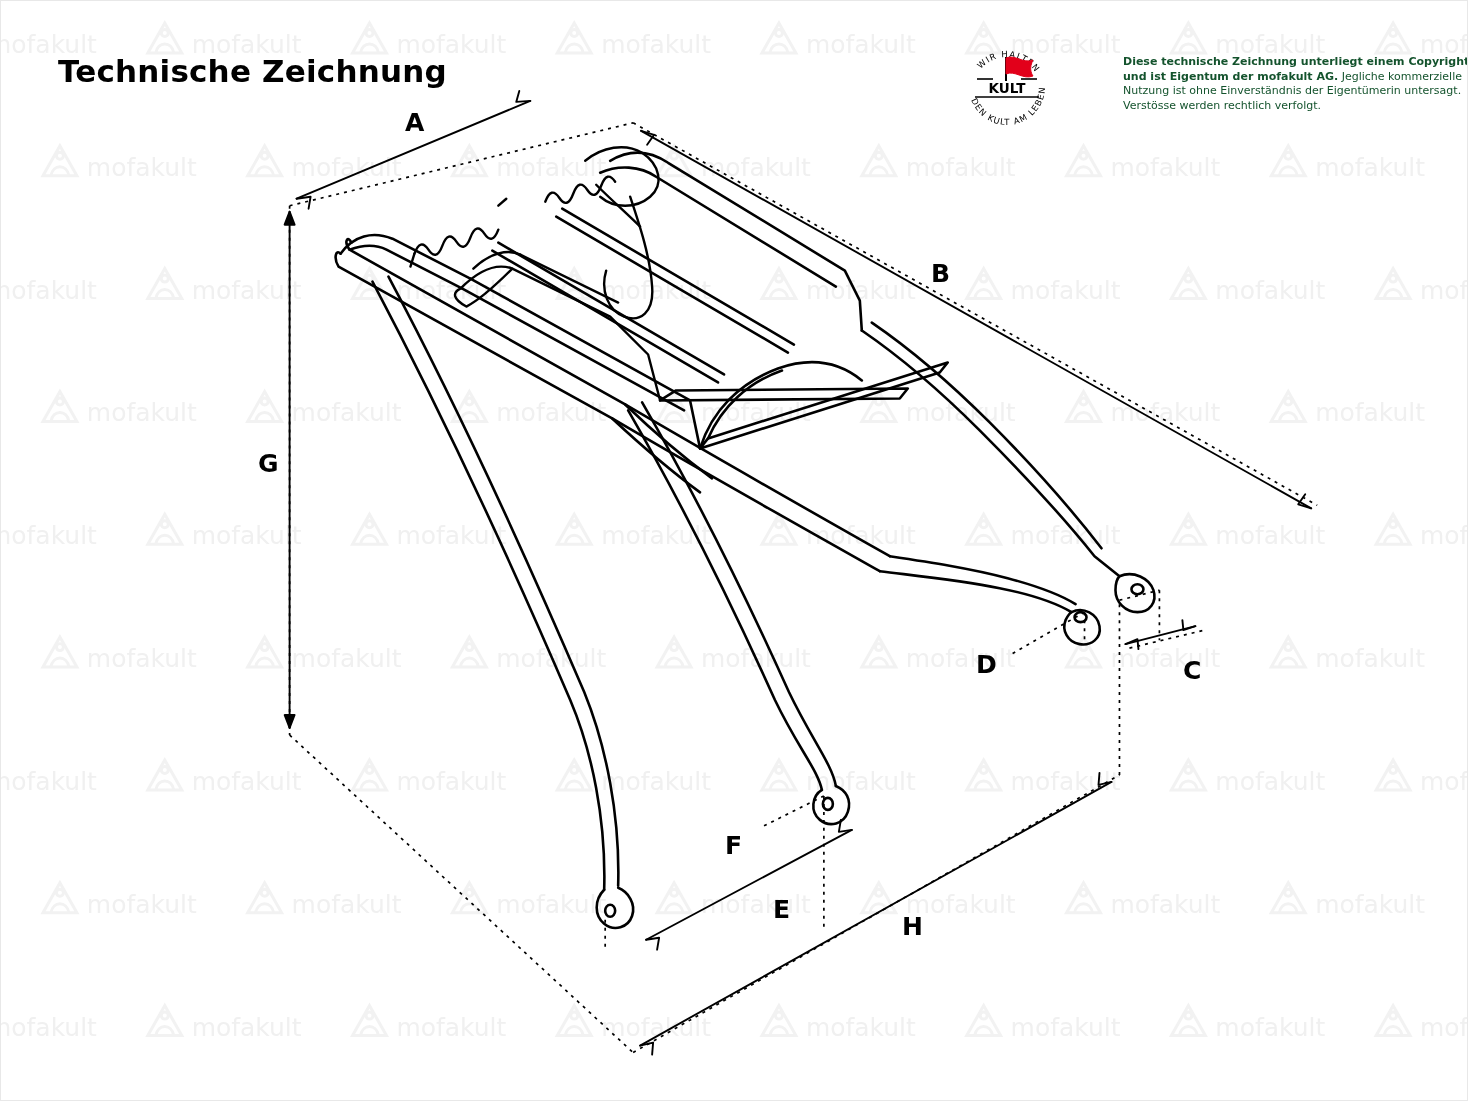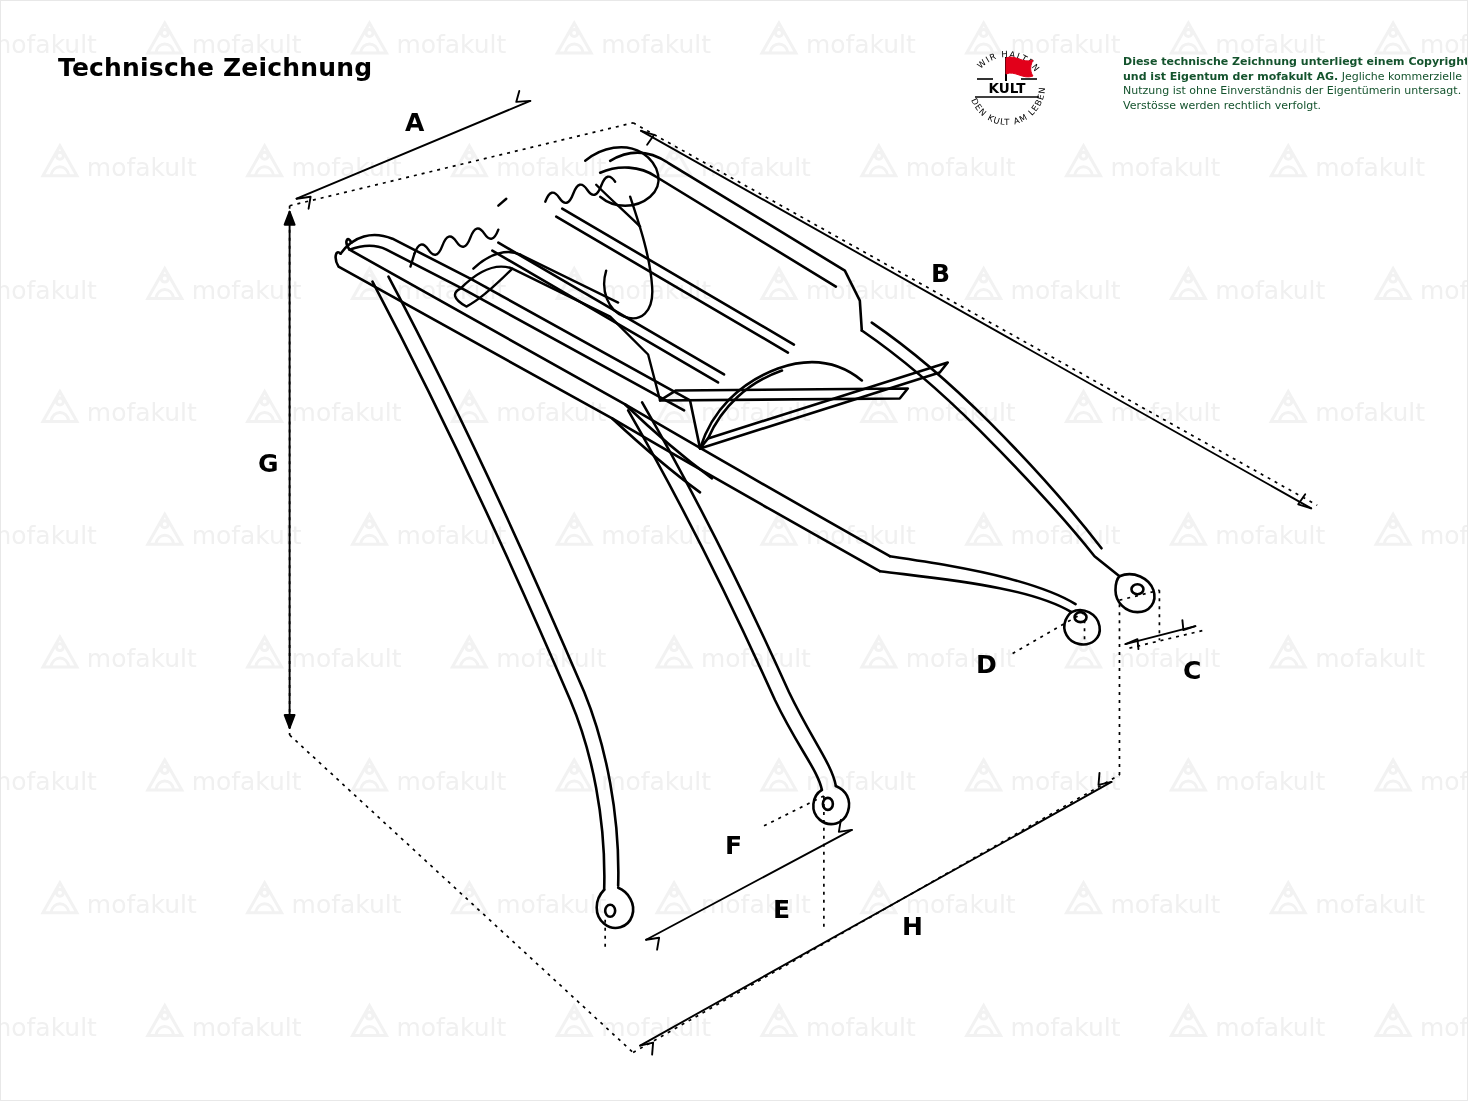--- a/index.html
+++ b/index.html
@@ -27,21 +27,21 @@
   }
   #drawing-layer {
     position: absolute;
     inset: 0;
     z-index: 2;
   }
   #page-title {
     position: absolute;
     left: 57px;
     top: 52px;
-    font-size: 25px;
+    font-size: 31px;
     font-weight: bold;
     color: #000000;
     letter-spacing: 0.2px;
     z-index: 4;
     white-space: nowrap;
   }
   #copyright-block {
     position: absolute;
     left: 1122px;
     top: 54px;

